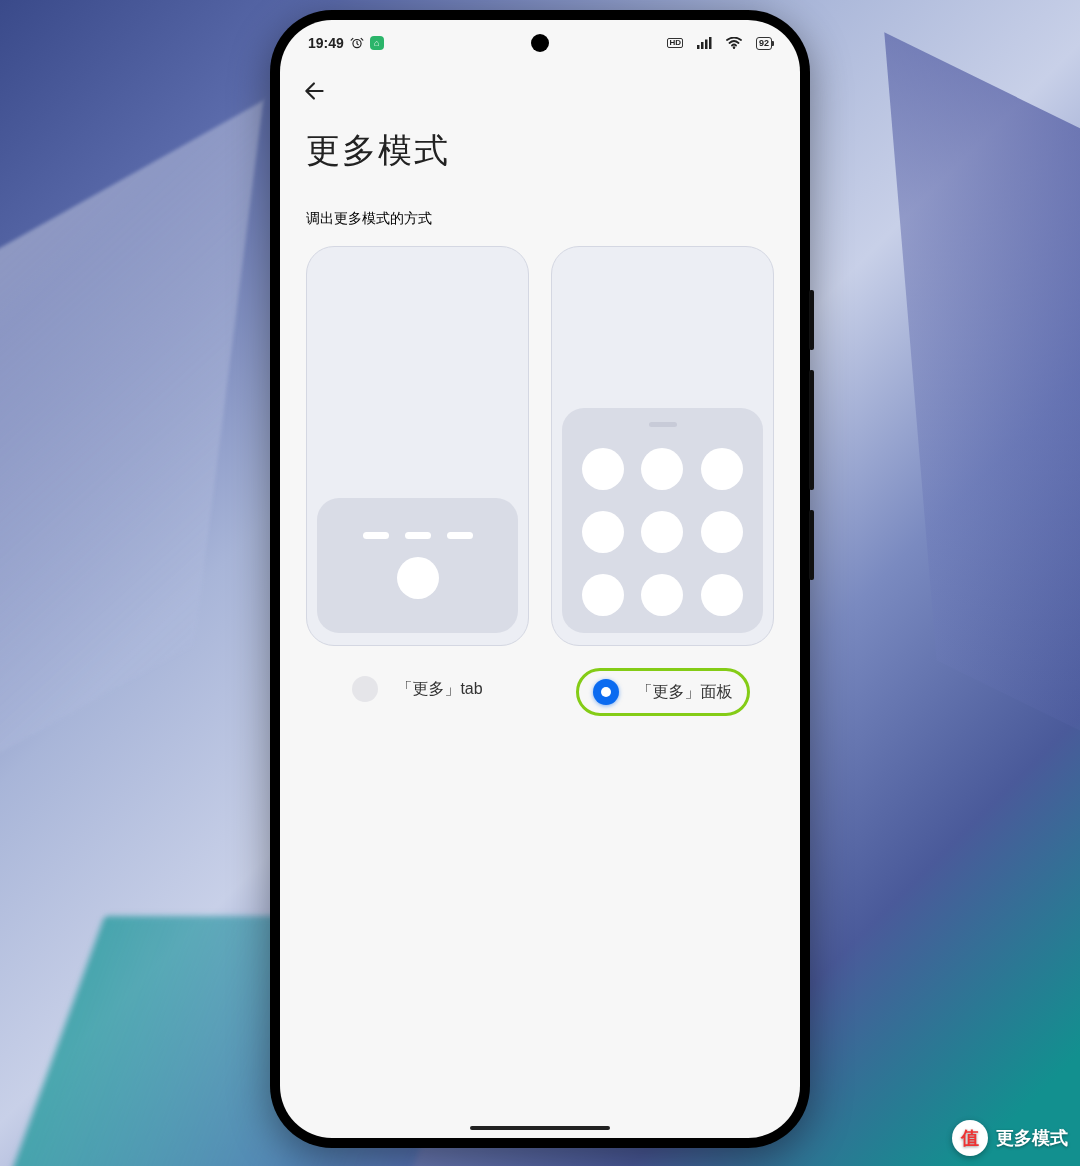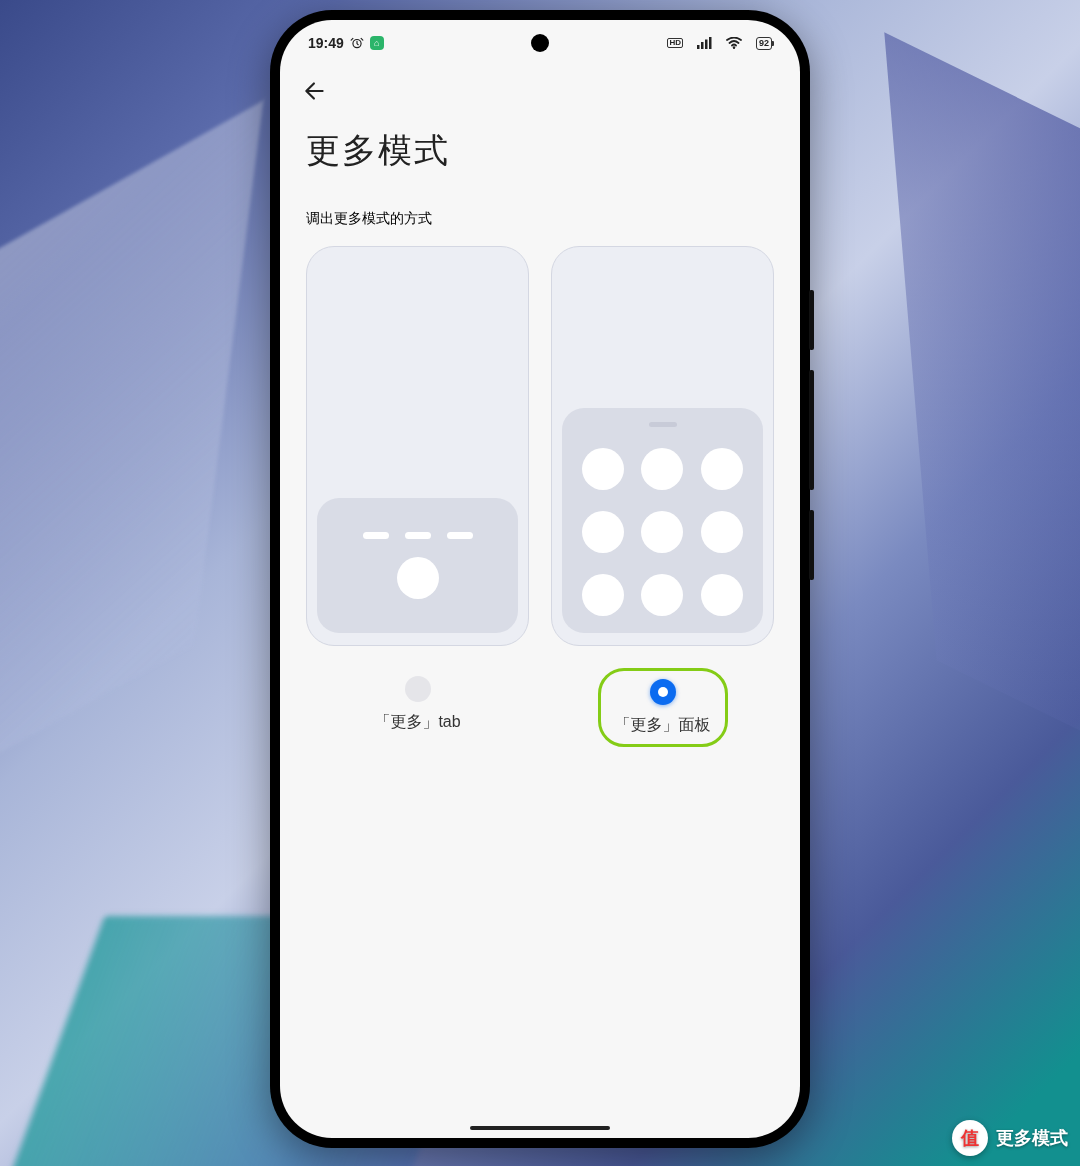--- a/index.html
+++ b/index.html
@@ -102,21 +102,21 @@
   .preview .panel {
     position:absolute; left:10px; right:10px; bottom:12px; height:225px;
     background:#d9dce6; border-radius:22px;
     padding-top:14px;
     display:flex; flex-direction:column; align-items:center; gap:10px;
   }
   .panel-handle { width:28px; height:5px; background:#c8cbd8; border-radius:3px; }
   .panel-grid { flex:1; display:grid; grid-template-columns:repeat(3,1fr); grid-template-rows:repeat(3,1fr); gap:14px; padding:8px 18px 14px 18px; width:100%; }
   .panel-grid span { background:#fff; border-radius:50%; width:42px; height:42px; margin:auto; }
 
-  .radio-row { display:flex; align-items:center; gap:10px; margin-top:22px; padding:8px 14px; border-radius:26px; cursor:pointer;flex-direction:column; }
+  .radio-row { display:flex; align-items:center; gap:18px; margin-top:22px; padding:8px 14px; border-radius:26px; cursor:pointer; }
   .radio-row.highlighted { border:3px solid #84cc16; }
   .radio { width:26px; height:26px; border-radius:50%; background:#e5e5e9; display:flex; align-items:center; justify-content:center; }
   .radio.selected { background:#0b6bf0; box-shadow: 0 1px 4px rgba(11,107,240,0.5); }
   .radio.selected::after { content:''; width:10px; height:10px; background:#fff; border-radius:50%; }
   .radio-label { font-size:16px; color:#333; }
 
   .home-indicator { position:absolute; bottom:8px; left:50%; transform:translateX(-50%); width:140px; height:4px; background:#222; border-radius:3px; }
 
   .watermark { position:absolute; right:12px; bottom:10px; display:flex; align-items:center; gap:8px; color:#fff; font-weight:600; font-size:18px; text-shadow:0 1px 3px rgba(0,0,0,0.4); }
   .watermark-badge { width:36px; height:36px; border-radius:50%; background:#fff; color:#e33; display:flex; align-items:center; justify-content:center; font-size:18px; font-weight:700; box-shadow:0 2px 6px rgba(0,0,0,0.3); }

